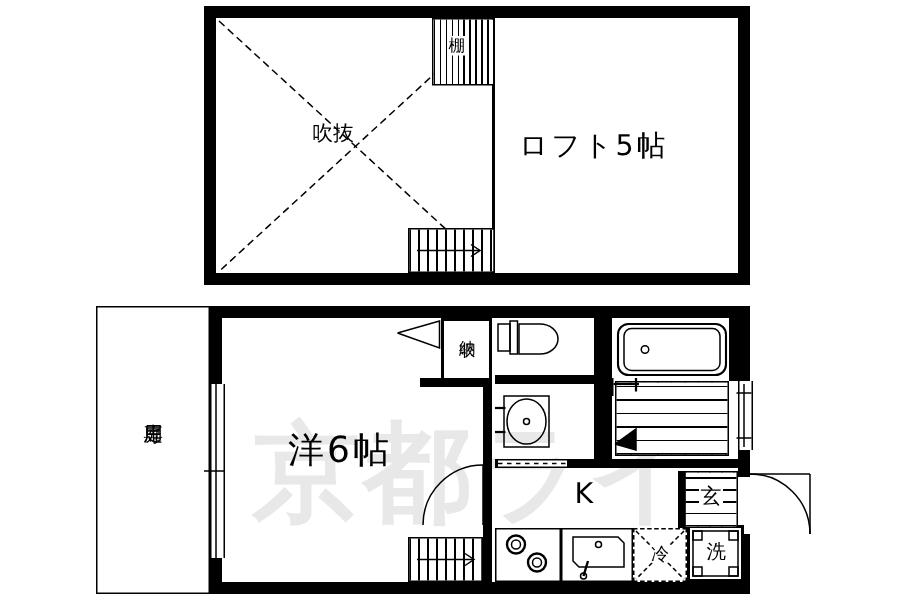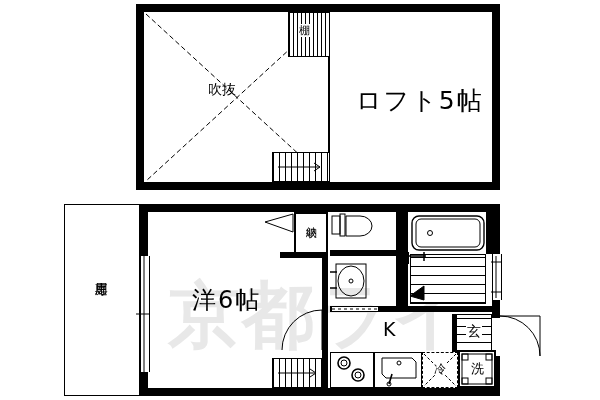--- a/index.html
+++ b/index.html
@@ -37,21 +37,21 @@
 
     <div class="thin" style="left:328px;top:12px;width:2px;height:170px;"></div>
 
     <svg width="600" height="400">
       <line x1="146" y1="14" x2="328" y2="181" stroke="#000" stroke-width="1" stroke-dasharray="5,3"></line>
       <line x1="328" y1="14" x2="146" y2="181" stroke="#000" stroke-width="1" stroke-dasharray="5,3"></line>
     </svg>
 
     <div class="lbl" style="left:208px;top:82px;font-size:14px;">吹抜</div>
 
-    <div class="lbl" style="left:356px;top:88px;font-size:25px;letter-spacing:2px;">ロフト5帖</div>
+    <div class="lbl" style="left:346px;top:88px;font-size:19px;letter-spacing:2px;">ロフト5帖</div>
 
     <div style="position:absolute;left:288px;top:12px;width:42px;height:45px;
                 border:1px solid #000;box-sizing:border-box;background:
                 repeating-linear-gradient(90deg,#000 0 1px,#fff 1px 4px);"></div>
     <div class="lbl" style="left:298px;top:24px;font-size:11px;background:#fff;padding:1px;">棚</div>
 
     <div style="position:absolute;left:272px;top:152px;width:58px;height:30px;
                 border:1px solid #000;box-sizing:border-box;background:
                 repeating-linear-gradient(90deg,#000 0 1px,#fff 1px 6px);"></div>
     <svg width="600" height="400">

